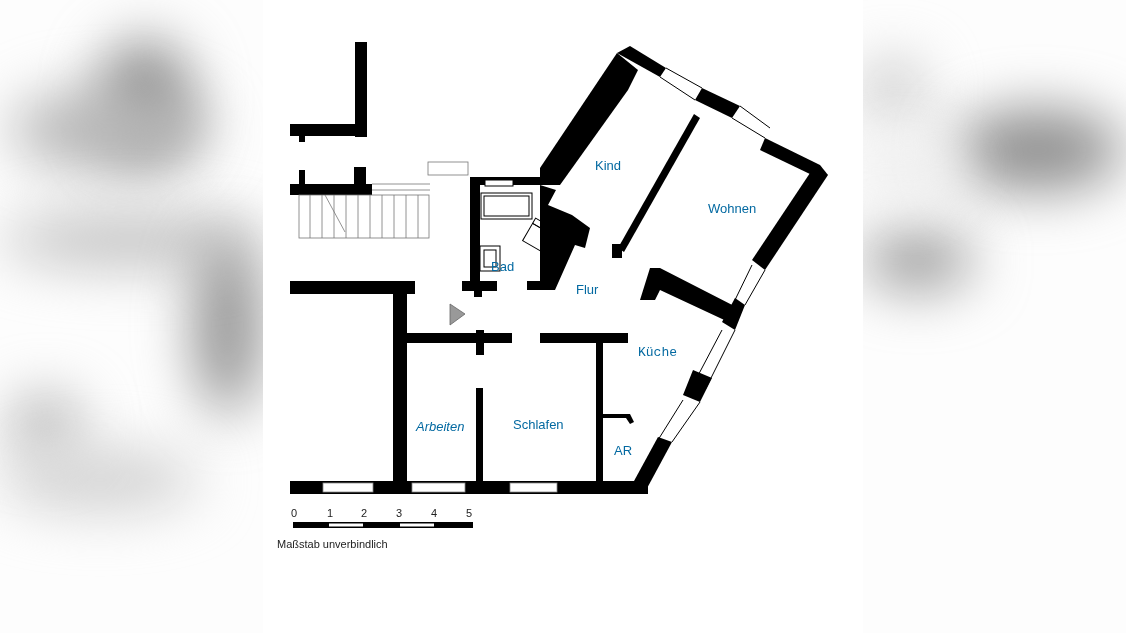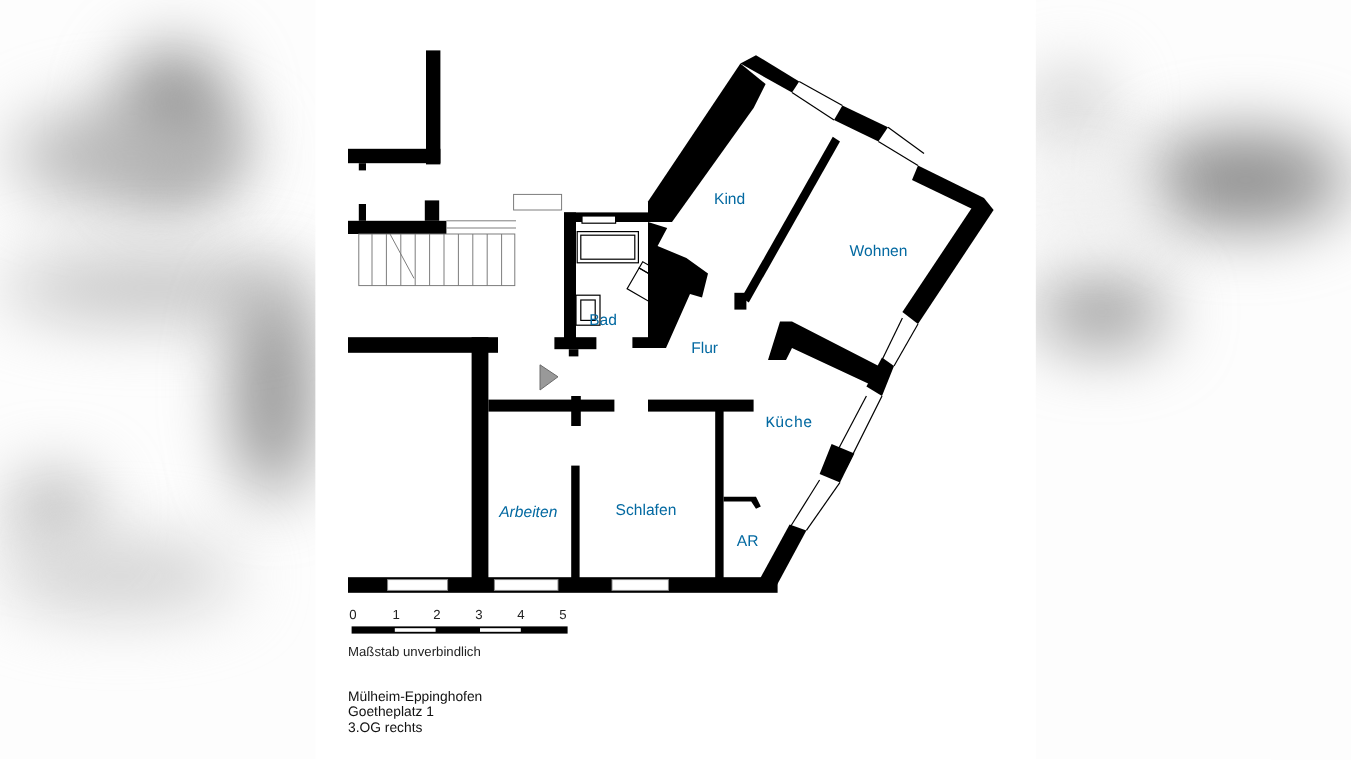--- a/index.html
+++ b/index.html
@@ -149,20 +149,15 @@
   <div class="room-label" style="left:153px;top:419px;font-style:italic;">Arbeiten</div>
   <div class="room-label" style="left:250px;top:417px;">Schlafen</div>
   <div class="room-label" style="left:351px;top:443px;text-align:center;">AR</div>
 
   <div class="scale-num" style="left:28px;top:507px;">0</div>
   <div class="scale-num" style="left:64px;top:507px;">1</div>
   <div class="scale-num" style="left:98px;top:507px;">2</div>
   <div class="scale-num" style="left:133px;top:507px;">3</div>
   <div class="scale-num" style="left:168px;top:507px;">4</div>
   <div class="scale-num" style="left:203px;top:507px;">5</div>
-  <div class="scale-caption" style="left:27px;top:538px;">Maßstab unverbindlich</div>
+  <div class="scale-caption" style="left:14px;top:538px;">Maßstab unverbindlich</div>
 
-  <div class="address">
-    <div>Mülheim-Eppinghofen</div>
-    <div>Goetheplatz 1</div>
-    <div>3.OG rechts</div>
-  </div>
 </div>
 
 </body></html>

